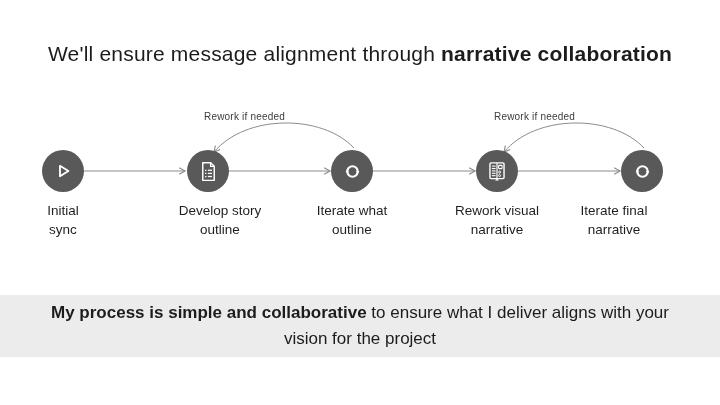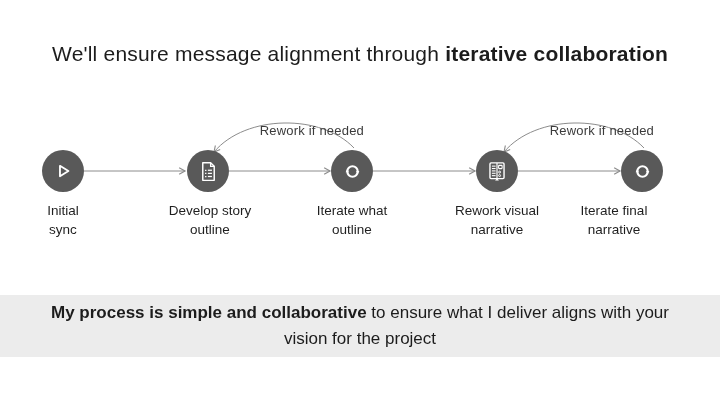--- a/index.html
+++ b/index.html
@@ -16,39 +16,39 @@
   .connectors{position:absolute;top:0;left:0;}
   .node{
     position:absolute;top:50px;width:42px;height:42px;border-radius:50%;
     background:#595959;display:flex;align-items:center;justify-content:center;
   }
   .n1{left:42px}.n2{left:187px}.n3{left:331px}.n4{left:476px}.n5{left:621px}
   .steplabel{
     position:absolute;top:101px;width:140px;text-align:center;
     font-size:13.5px;line-height:19px;color:#1f1f1f;white-space:pre-line;
   }
-  .l1{left:-7px}.l2{left:140px}.l3{left:282px}.l4{left:427px}.l5{left:544px}
+  .l1{left:-7px}.l2{left:150px}.l3{left:282px}.l4{left:427px}.l5{left:544px}
   .rework{
-    position:absolute;top:11px;width:160px;text-align:right;
-    font-size:13px;color:#3b3b3b;letter-spacing:.2px;margin-top:12px;
+    position:absolute;top:11px;width:160px;text-align:left;
+    font-size:10px;color:#3b3b3b;letter-spacing:.2px;
   }
   .r1{left:204px}.r2{left:494px}
   .footer{
     position:absolute;top:295px;left:0;width:720px;height:62px;background:#ececec;
     display:flex;align-items:center;justify-content:center;
   }
   .footer p{margin:0;width:640px;text-align:center;font-size:17px;line-height:1.55;color:#1c1c1c;}
   .footer .em{font-weight:700;}
 </style>
 </head>
 <body>
 
 <div class="slide">
 
-  <h1 class="title"><span>We'll ensure message alignment through </span><span class="em">iterative collaboration</span></h1>
+  <h1 class="title"><span>We'll ensure message alignment through </span><span class="em">narrative collaboration</span></h1>
 
   <div class="flow">
 
     <svg class="connectors" width="720" height="175" viewBox="0 0 720 175">
       <defs>
         <marker id="arrowV" viewBox="0 0 10 10" refX="8" refY="5" markerWidth="9" markerHeight="9" orient="auto-start-reverse">
           <path d="M1.5 1.5 L8 5 L1.5 8.5" fill="none" stroke="#8c8c8c" stroke-width="1.3"></path>
         </marker>
       </defs>
       <line x1="84" y1="71" x2="185" y2="71" stroke="#8c8c8c" stroke-width="1" marker-end="url(#arrowV)"></line>

